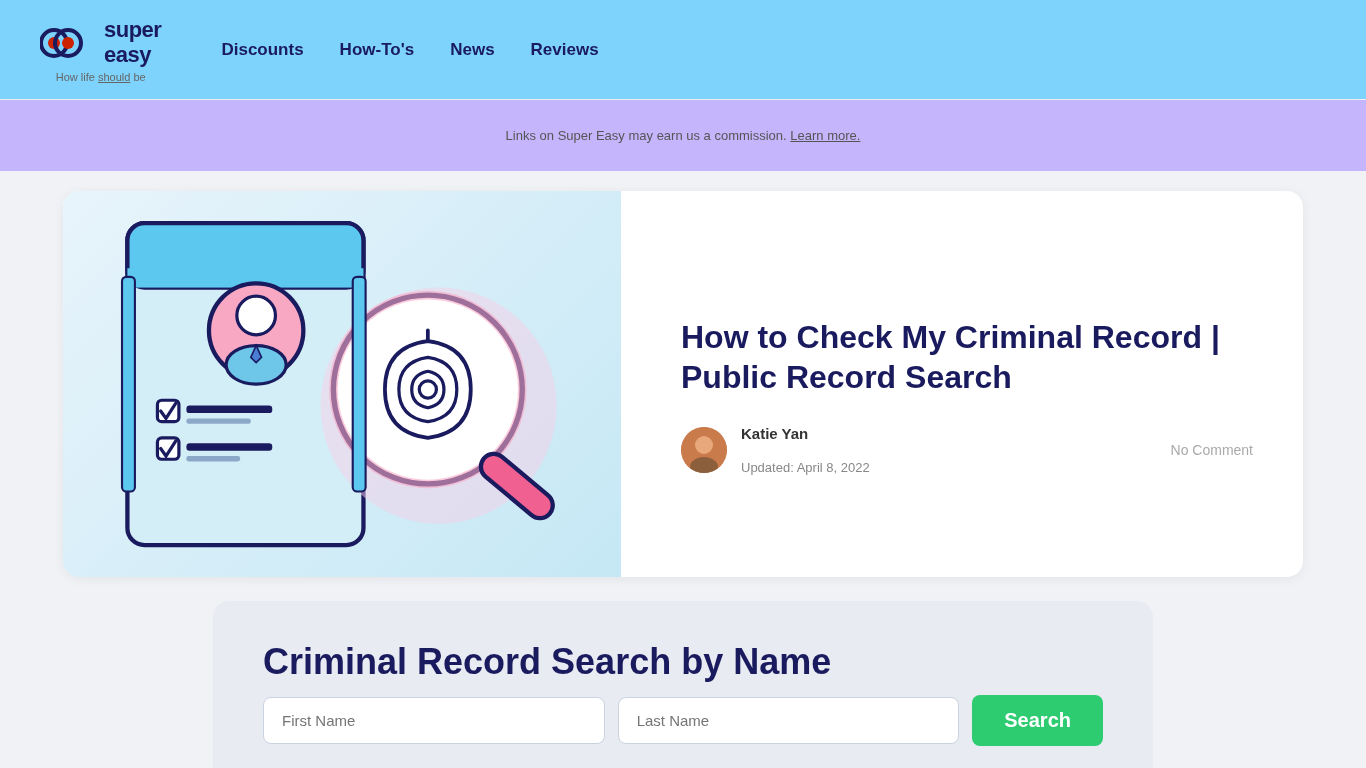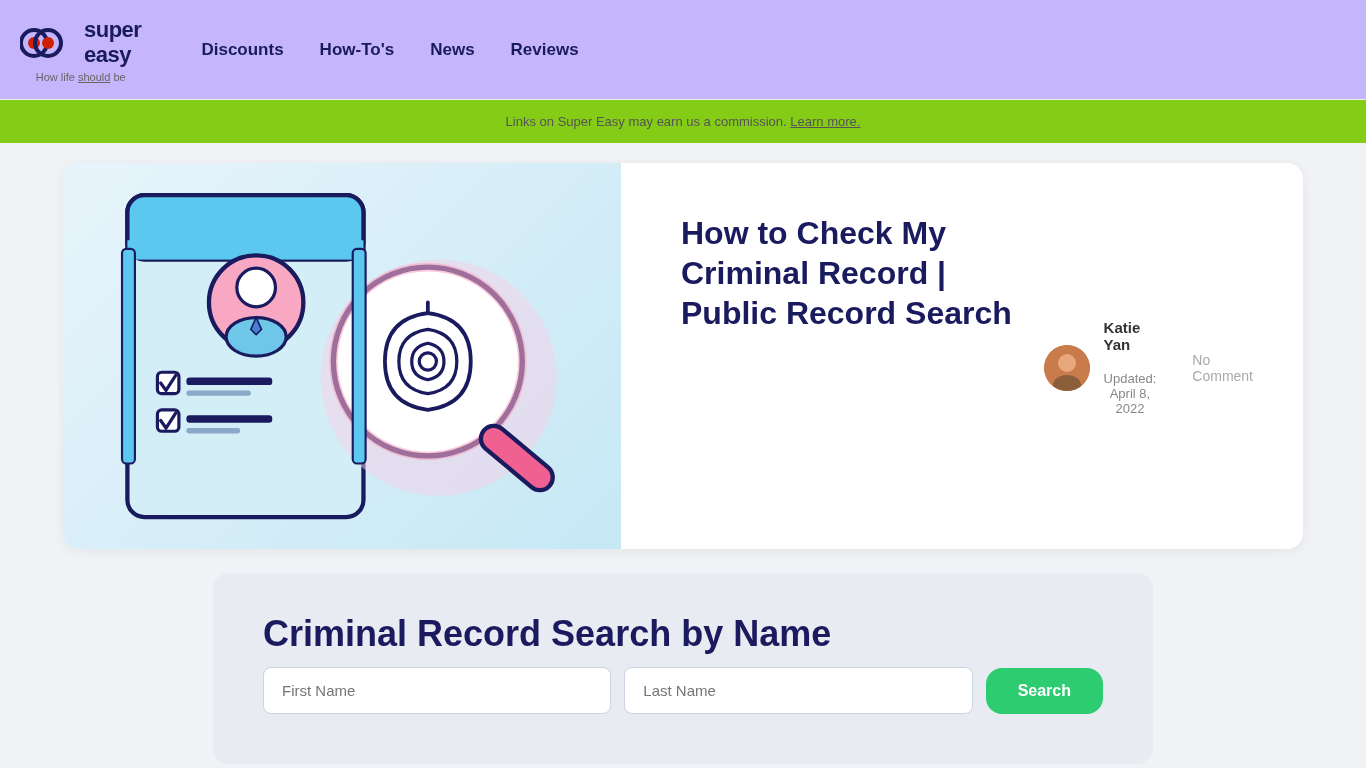--- a/index.html
+++ b/index.html
@@ -1,24 +1,24 @@
 <!DOCTYPE html>
 <html><head>
   <meta charset="utf-8">
   <style>
     * { margin: 0; padding: 0; box-sizing: border-box; }
     body { font-family: -apple-system, BlinkMacSystemFont, 'Segoe UI', Arial, sans-serif; background: #f0f2f5; min-height: 768px; }
 
     
     .header {
-      background: #c4b5fd;
+      background: #7dd3fc;
       display: flex;
       align-items: center;
       justify-content: space-between;
-      padding: 0 20px;
+      padding: 0 40px;
       height: 100px;
       border-bottom: 1px solid #eee;
     }
     .header-left {
       display: flex;
       align-items: center;
       gap: 60px;
     }
     .logo {
       display: flex;
@@ -86,23 +86,23 @@
       background: none;
       border: none;
       cursor: pointer;
       color: #444;
       display: flex;
       align-items: center;
     }
 
     
     .commission-bar {
-      background: #84cc16;
+      background: #c4b5fd;
       text-align: center;
-      padding: 14px 20px;
+      padding: 28px 20px;
       font-size: 13px;
       color: #555;
     }
     .commission-bar a {
       color: #555;
       text-decoration: underline;
       cursor: pointer;
     }
 
     
@@ -130,21 +130,21 @@
       display: flex;
       align-items: center;
       justify-content: center;
       overflow: hidden;
       flex-shrink: 0;
     }
 
     .article-info {
       padding: 50px 50px 27px 60px;
       display: flex;
-      flex-direction: row;
+      flex-direction: column;
       justify-content: center;
       flex: 1;
     }
 
     .article-title {
       font-size: 32px;
       font-weight: 800;
       color: #1a1a5e;
       line-height: 1.25;
       margin-bottom: 28px;
@@ -210,23 +210,23 @@
       border-radius: 8px;
       font-size: 15px;
       color: #aaa;
       background: #fff;
       outline: none;
     }
     .search-btn {
       background: #2ecc71;
       color: #fff;
       border: none;
-      border-radius: 16px;
+      border-radius: 8px;
       padding: 14px 32px;
-      font-size: 16px;
+      font-size: 20px;
       font-weight: 700;
       cursor: pointer;
       white-space: nowrap;
     }
 
     
     .illustration {
       width: 100%;
       height: 100%;
       min-height: 340px;

